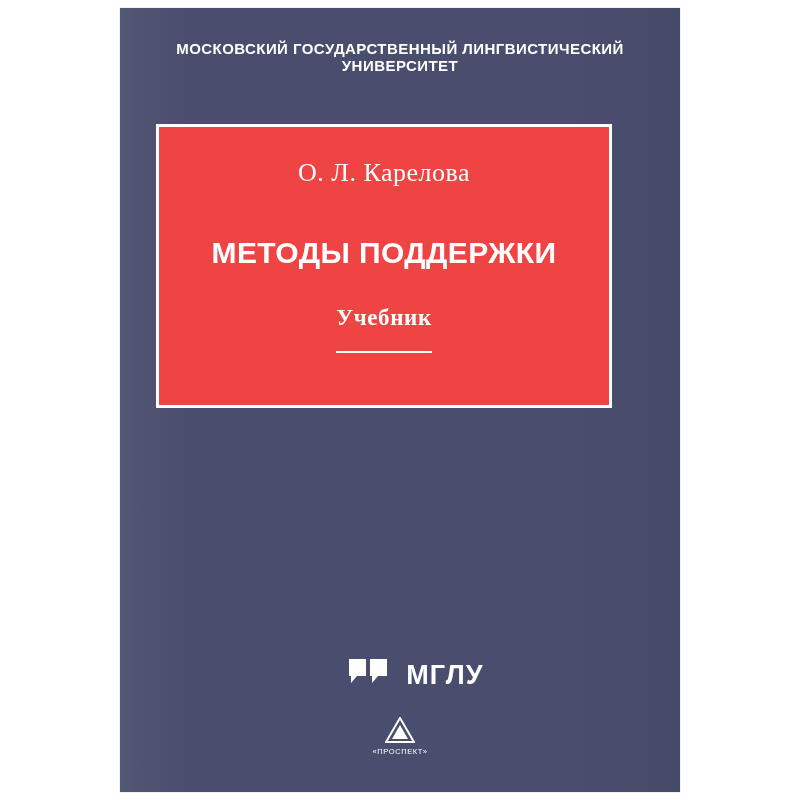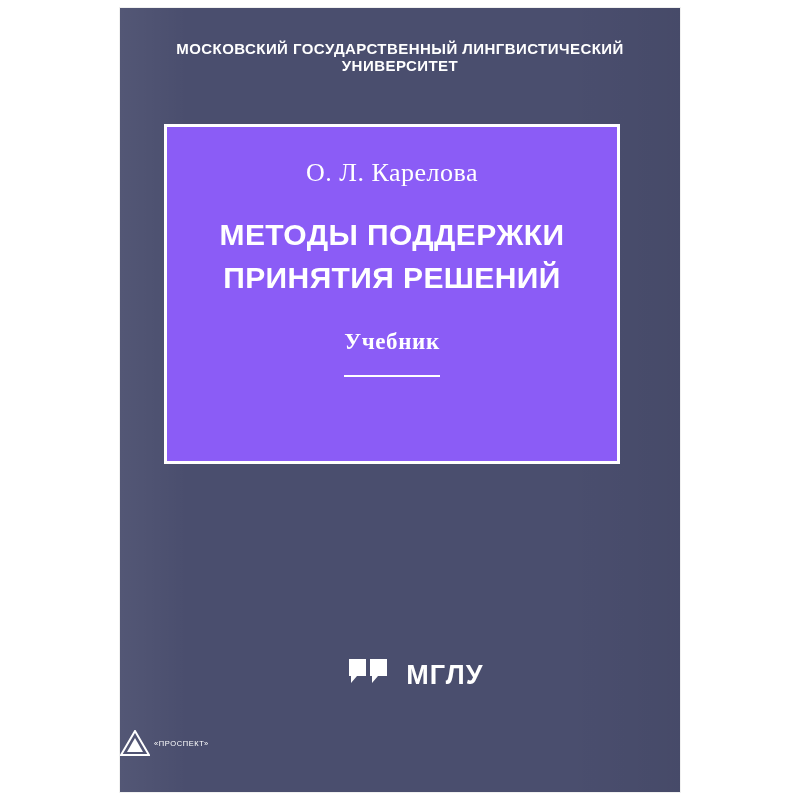--- a/index.html
+++ b/index.html
@@ -48,25 +48,25 @@
     right: 0;
     text-align: center;
     color: #ffffff;
     font-family: "Liberation Sans", sans-serif;
     font-weight: bold;
     font-size: 15px;
     letter-spacing: 0.45px;
   }
   .title-frame {
     position: absolute;
-    left: 44px;
+    left: 36px;
     top: 116px;
     width: 456px;
-    height: 340px;
-    background: #8b5cf6;
+    height: 284px;
+    background: #ef4444;
     border: 3px solid #ffffff;
     box-sizing: border-box;
   }
   .title-frame-inner {
     position: absolute;
     inset: 9px;
     border: 0;
     display: flex;
     flex-direction: column;
     align-items: center;
@@ -74,21 +74,21 @@
   }
   .author {
     margin-top: 22px;
     color: #ffffff;
     font-family: "Liberation Serif", serif;
     font-size: 26px;
     letter-spacing: 0.5px;
     white-space: nowrap;
   }
   .booktitle {
-    margin-top: 26px;
+    margin-top: 44px;
     color: #ffffff;
     font-family: "Liberation Sans", sans-serif;
     font-weight: bold;
     font-size: 30px;
     line-height: 1.42;
     text-align: center;
     letter-spacing: 0.4px;
   }
   .booktitle .line2 {
     display: block;
@@ -136,20 +136,21 @@
     font-size: 27px;
     letter-spacing: 1.2px;
   }
   
   .pub-mark {
     position: absolute;
     left: 0;
     right: 0;
     bottom: 36px;
     display: flex;
+    flex-direction: column;
     align-items: center;
     gap: 4px;
   }
   .pub-mark-glyph {
     width: 30px;
     height: 26px;
   }
   .pub-mark-text {
     color: #ffffff;
     font-family: "Liberation Sans", sans-serif;
@@ -163,21 +164,20 @@
 <div class="page">
   <div class="cover">
 
     <div class="publisher-line">МОСКОВСКИЙ ГОСУДАРСТВЕННЫЙ ЛИНГВИСТИЧЕСКИЙ УНИВЕРСИТЕТ</div>
 
     <div class="title-frame">
       <div class="title-frame-inner">
         <div class="author">О. Л. Карелова</div>
         <div class="booktitle">
           <span class="line1">МЕТОДЫ ПОДДЕРЖКИ</span>
-          <span class="line2">ПРИНЯТИЯ РЕШЕНИЙ</span>
         </div>
         <div class="subtitle">Учебник</div>
       </div>
     </div>
 
     <div class="uni-logo">
       <span class="uni-logo-mark">
         <svg width="46" height="38" viewBox="0 0 46 38" xmlns="http://www.w3.org/2000/svg">
           <path d="M1 3 H18 V20 H9 L3 27 V20 H1 Z" fill="#ffffff"></path>
           <path d="M22 3 H39 V20 H30 L24 27 V20 H22 Z" fill="#ffffff"></path>

